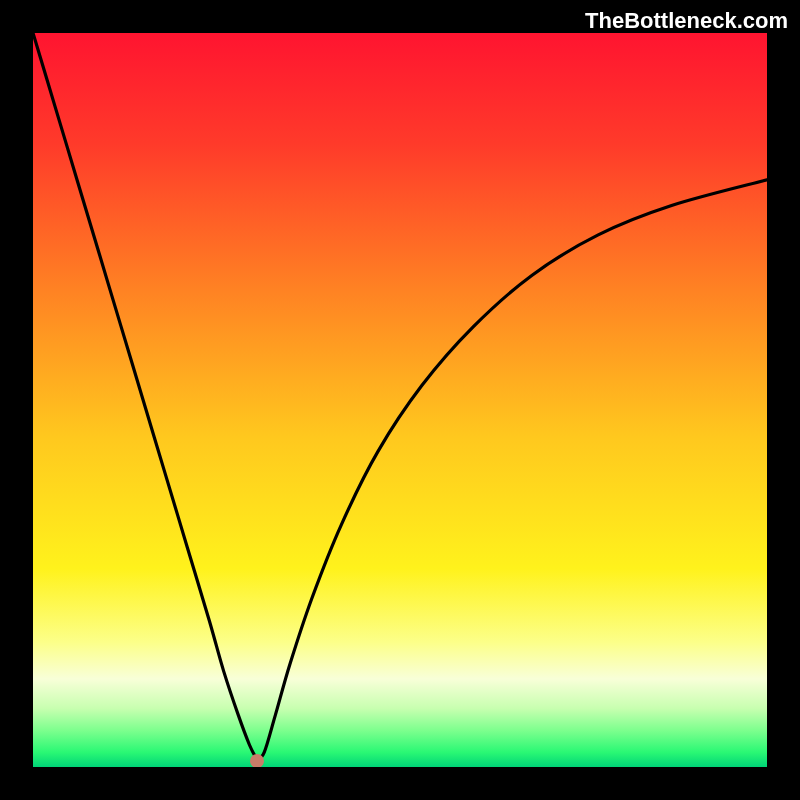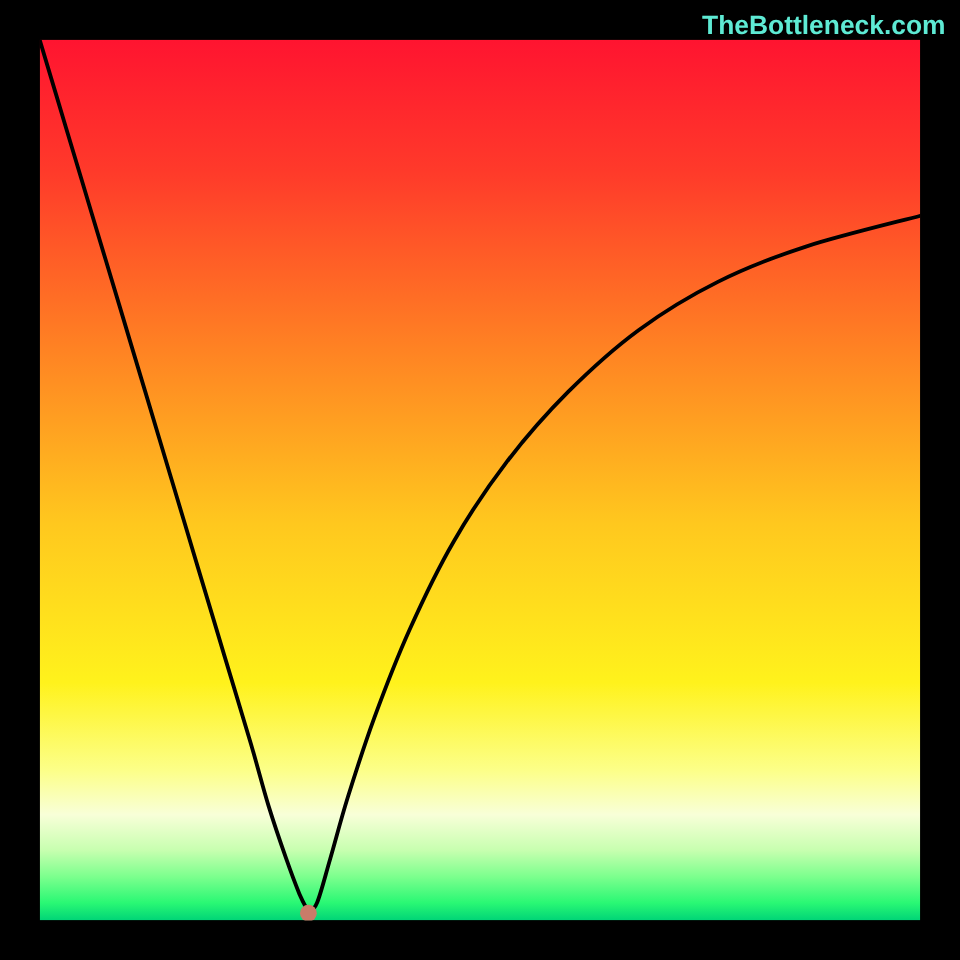--- a/index.html
+++ b/index.html
@@ -46,21 +46,21 @@
     border-radius: 50%;
     transform: translate(-50%, -50%);
   }
   .watermark {
     position: absolute;
     top: 8px;
     right: 12px;
     font-family: Arial, Helvetica, sans-serif;
     font-weight: 700;
     font-size: 22px;
-    color: #5eead4;
+    color: #ffffff;
     white-space: nowrap;
   }
 </style>
 </head>
 <body>
 
 <div class="canvas">
 
   <div class="plot-area">
 

